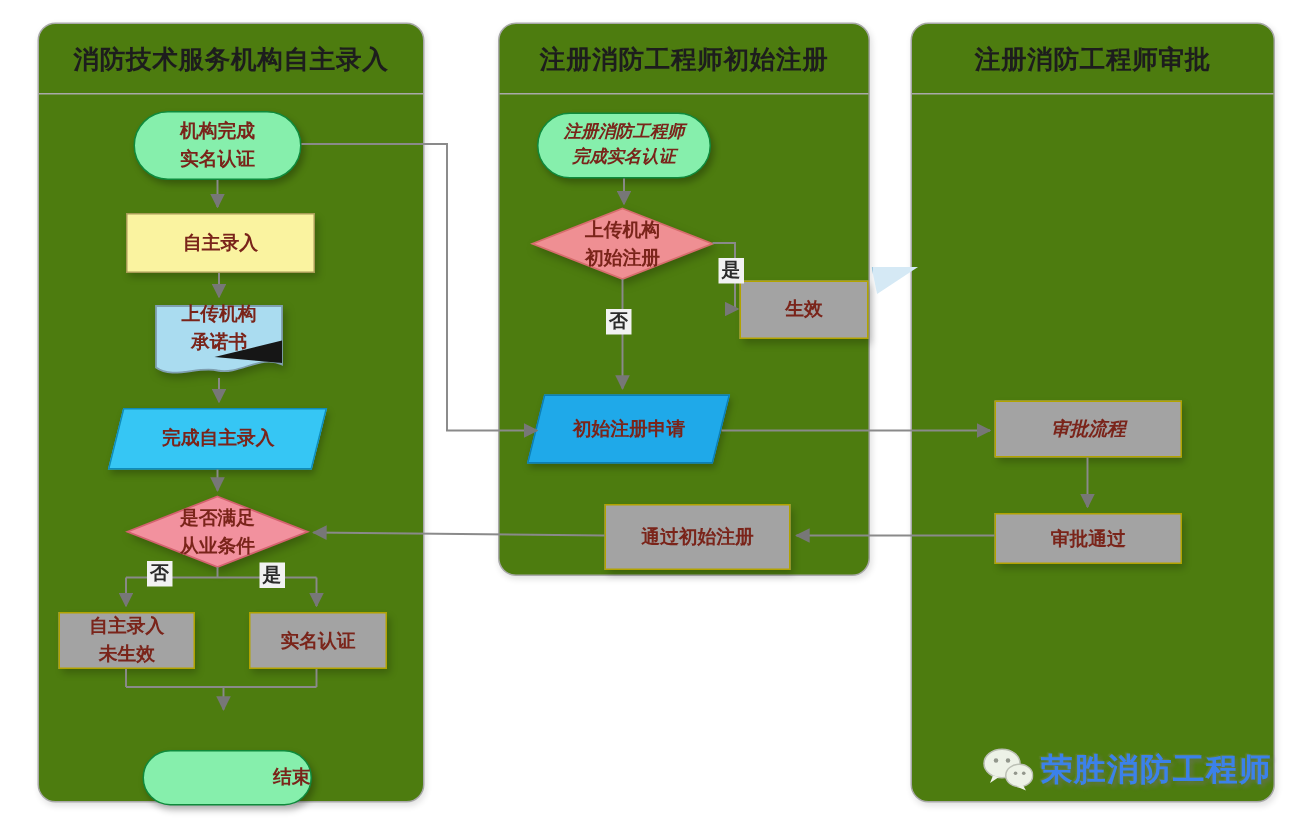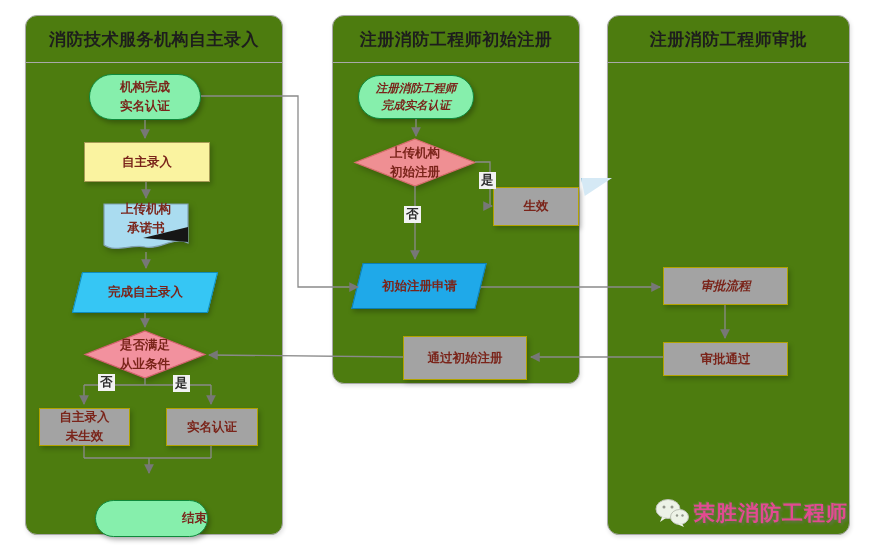--- a/index.html
+++ b/index.html
@@ -62,21 +62,21 @@
     clip-path:polygon(0 0,100% 0,12% 100%);
   }
   
   #wires { position:absolute; inset:0; z-index:1; pointer-events:none; }
   
   .watermark {
     position:absolute; z-index:6; display:flex; align-items:center; gap:5px;
     opacity:0.95;
   }
   .watermark-text {
-    font-size:21px; font-weight:bold; color:#ec4899; letter-spacing:1px;
+    font-size:21px; font-weight:bold; color:#3b82f6; letter-spacing:1px;
     text-shadow:2px 2px 3px rgba(110,110,110,0.65), -1px -1px 1px rgba(150,150,150,0.3);
   }
 </style>
 </head>
 <body>
 
 <div id="stage">
 
   <div class="lane" style="left:25px;top:15px;width:258px;height:520px;">
     <div class="lane-header">消防技术服务机构自主录入</div>

